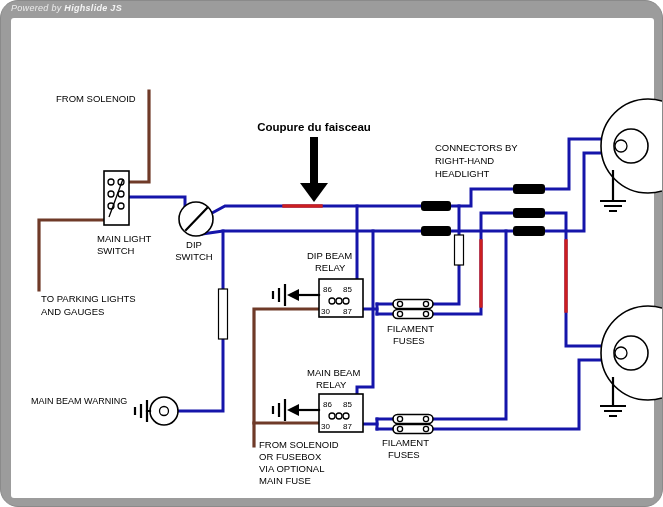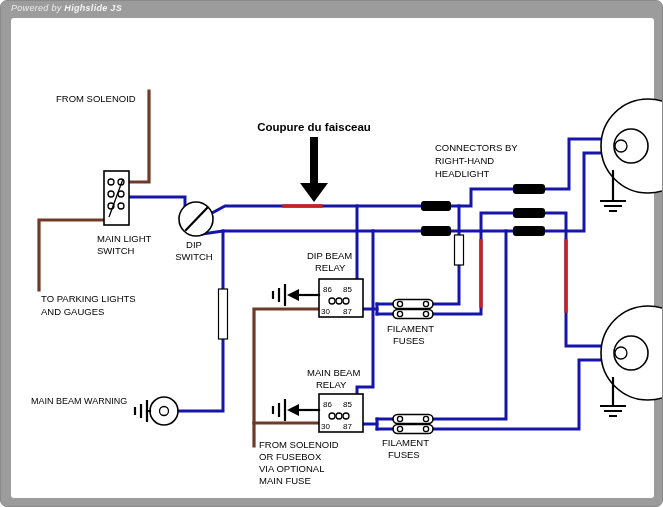--- a/index.html
+++ b/index.html
@@ -1,18 +1,18 @@
 <!DOCTYPE html>
 <html><head>
 <meta charset="utf-8">
 <style>
   html,body{margin:0;padding:0;background:#ffffff;}
   #stage{
     position:relative;width:663px;height:507px;background:#9c9c9c;
-    border-radius:7px;overflow:hidden;border:1px solid #8a8a8a;box-sizing:border-box;
+    border-radius:18px;overflow:hidden;border:1px solid #8a8a8a;box-sizing:border-box;
     font-family:"Liberation Sans",sans-serif;
   }
   #credit{
     position:absolute;left:10px;top:2px;font-size:9px;font-style:italic;
     color:#ececec;letter-spacing:.3px;cursor:pointer;
   }
   #credit .brand{font-weight:bold;color:#f4f4f4;}
   #panel{
     position:absolute;left:10px;top:17px;width:643px;height:480px;
     background:#ffffff;border-radius:3px;

